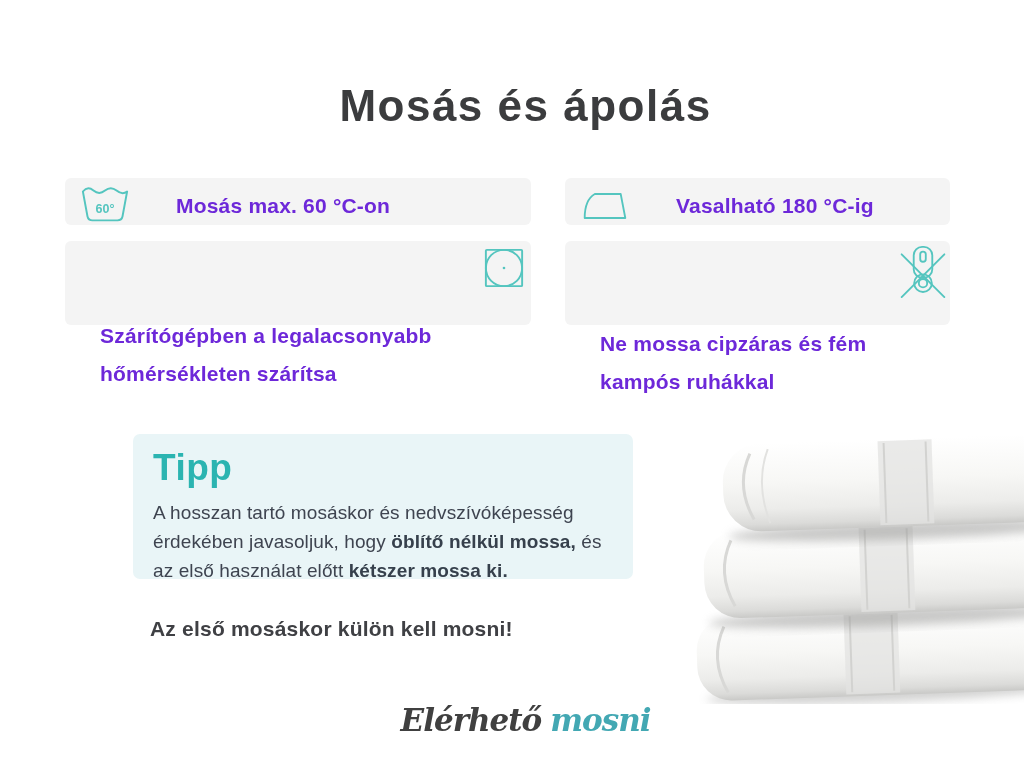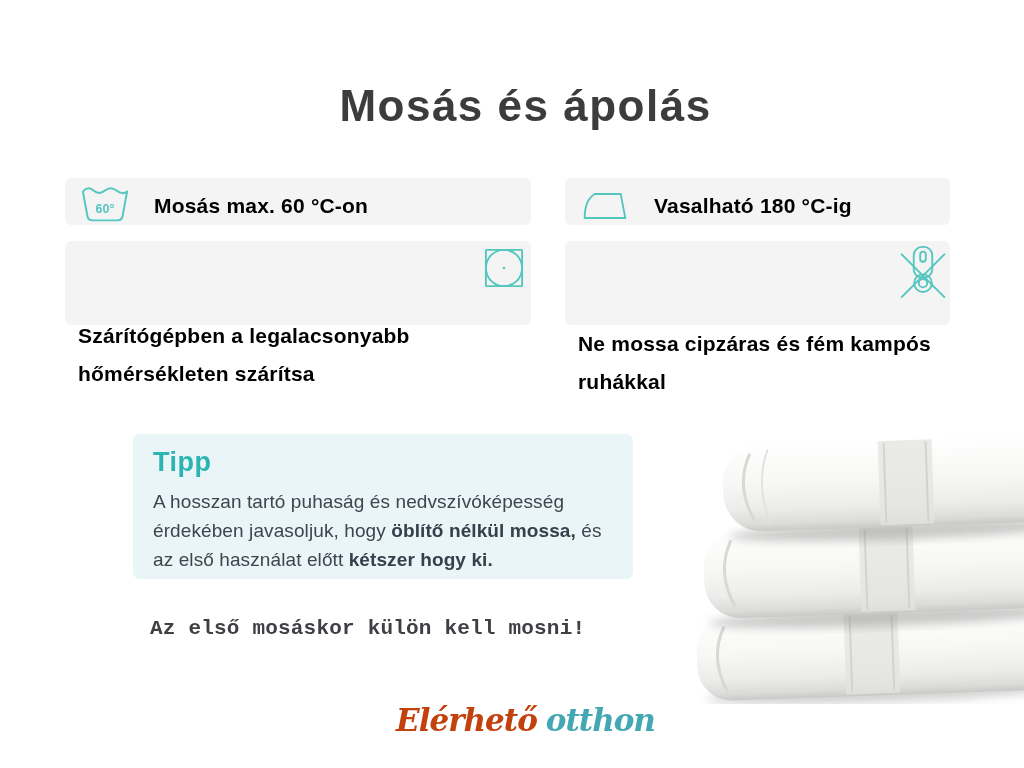--- a/index.html
+++ b/index.html
@@ -15,54 +15,54 @@
     letter-spacing:1.5px;color:#3b3c3e;
   }
   
   .care-box{
     position:absolute;background:#f4f4f4;border-radius:6px;
     display:flex;align-items:flex-end;gap:22px;
     padding-left:13px;box-sizing:border-box;
   }
   .care-box .icon-wrap{width:54px;flex:0 0 54px;display:flex;align-items:center;justify-content:center;}
   .care-box .label{
-    font-size:21px;font-weight:700;color:#000000;line-height:38px;letter-spacing:.2px;
+    font-size:21px;font-weight:700;color:#6d28d9;line-height:38px;letter-spacing:.2px;margin-left:22px;
   }
   #box-wash{left:65px;top:178px;width:466px;height:47px;}
   #box-iron{left:565px;top:178px;width:385px;height:47px;}
   #box-dry{left:65px;top:241px;width:466px;height:84px;flex-direction:column;}
   #box-zip{left:565px;top:241px;width:385px;height:84px;flex-direction:column;}
   .tealstroke{stroke:#54c5bf;fill:none;stroke-width:2;stroke-linejoin:round;stroke-linecap:round;}
   
   .tip-box{
     position:absolute;left:133px;top:434px;width:500px;height:145px;
     background:#e9f5f7;border-radius:7px;box-sizing:border-box;
     padding:13px 20px 0 20px;
   }
   .tip-box h2{
-    margin:0 0 9px 0;font-size:27px;font-weight:700;color:#2bb4b1;letter-spacing:.5px;
+    margin:0 0 9px 0;font-size:37px;font-weight:700;color:#2bb4b1;letter-spacing:.5px;
   }
   .tip-box p{
     margin:0;font-size:19px;line-height:29px;color:#3e4450;letter-spacing:.1px;
   }
   .tip-box p b{font-weight:700;color:#36404c;margin-top:44px;}
   
   .note{
     position:absolute;left:150px;top:617px;
-    font-size:21px;font-weight:700;color:#3f4044;letter-spacing:.2px;font-family:Liberation Mono, monospace;
+    font-size:21px;font-weight:700;color:#3f4044;letter-spacing:.2px;
   }
   
   .towels{position:absolute;left:692px;top:430px;width:332px;height:274px;}
   
   .brand{
     position:absolute;top:702px;left:0;width:100%;text-align:center;
     font-family:"DejaVu Serif",serif;font-style:italic;font-weight:700;
     font-size:31px;letter-spacing:-1px;
   }
-  .brand .primary{color:#c2410c;}
+  .brand .primary{color:#404040;}
   .brand .accent{color:#43a8b3;margin-left:9px;}
 </style>
 </head>
 <body>
 
 <div id="page">
 
   <h1 class="title">Mosás és ápolás</h1>
 
   <div class="care-box" id="box-wash">
@@ -104,21 +104,21 @@
         <circle class="tealstroke" cx="28" cy="44" r="4.5" stroke-width="1.7"></circle>
         <line class="tealstroke" x1="5" y1="13" x2="51" y2="59" stroke-width="1.7"></line>
         <line class="tealstroke" x1="51" y1="13" x2="5" y2="59" stroke-width="1.7"></line>
       </svg>
     </span>
     <span class="label">Ne mossa cipzáras és fém kampós ruhákkal</span>
   </div>
 
   <div class="tip-box">
     <h2>Tipp</h2>
-    <p><span>A hosszan tartó puhaság és nedvszívóképesség érdekében javasoljuk, hogy </span><b>öblítő nélkül mossa,</b><span> és az első használat előtt </span><b>kétszer hogy ki.</b></p>
+    <p><span>A hosszan tartó mosáskor és nedvszívóképesség érdekében javasoljuk, hogy </span><b>öblítő nélkül mossa,</b><span> és az első használat előtt </span><b>kétszer mossa ki.</b></p>
   </div>
 
   <div class="note">Az első mosáskor külön kell mosni!</div>
 
   <div class="towels">
     <svg width="332" height="274" viewBox="0 0 332 274">
       <defs>
         <linearGradient id="tg" x1="0" y1="0" x2="0" y2="1">
           <stop offset="0%" stop-color="#ffffff"></stop>
           <stop offset="45%" stop-color="#f7f7f5"></stop>
@@ -154,16 +154,16 @@
         <rect x="190" y="12" width="54" height="84" fill="#e3e3e1" opacity="0.75"></rect>
         <line x1="196" y1="14" x2="196" y2="94" stroke="#d2d2d0" stroke-width="2"></line>
         <line x1="238" y1="14" x2="238" y2="94" stroke="#d2d2d0" stroke-width="2"></line>
         <path d="M62 20 q-16 32 2 66" stroke="#d8d8d6" stroke-width="3" fill="none"></path>
         <path d="M80 16 q-14 34 0 74" stroke="#e2e2e0" stroke-width="2" fill="none"></path>
       </g>
     </svg>
   </div>
 
   <div class="brand">
-    <span class="primary">Elérhető</span><span class="accent">otthon</span>
+    <span class="primary">Elérhető</span><span class="accent">mosni</span>
   </div>
 
 </div>
 
 </body></html>

